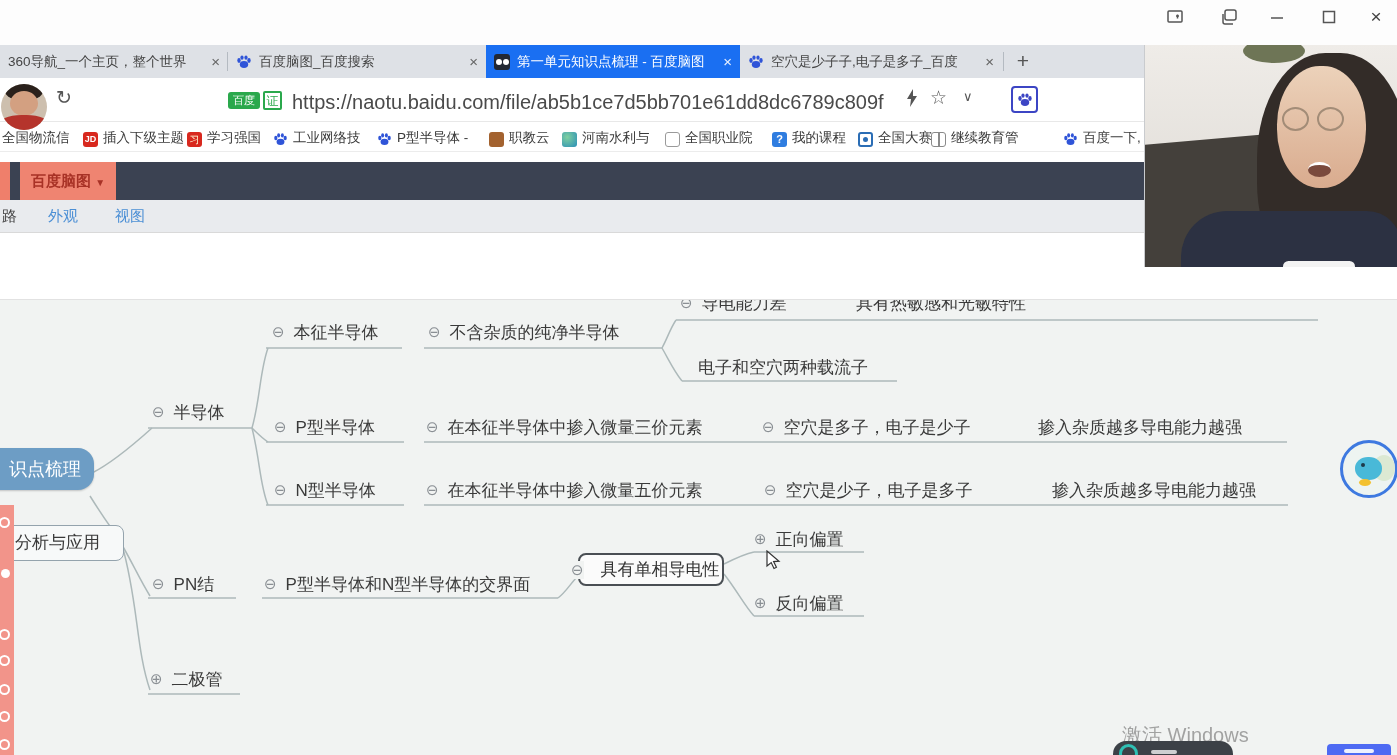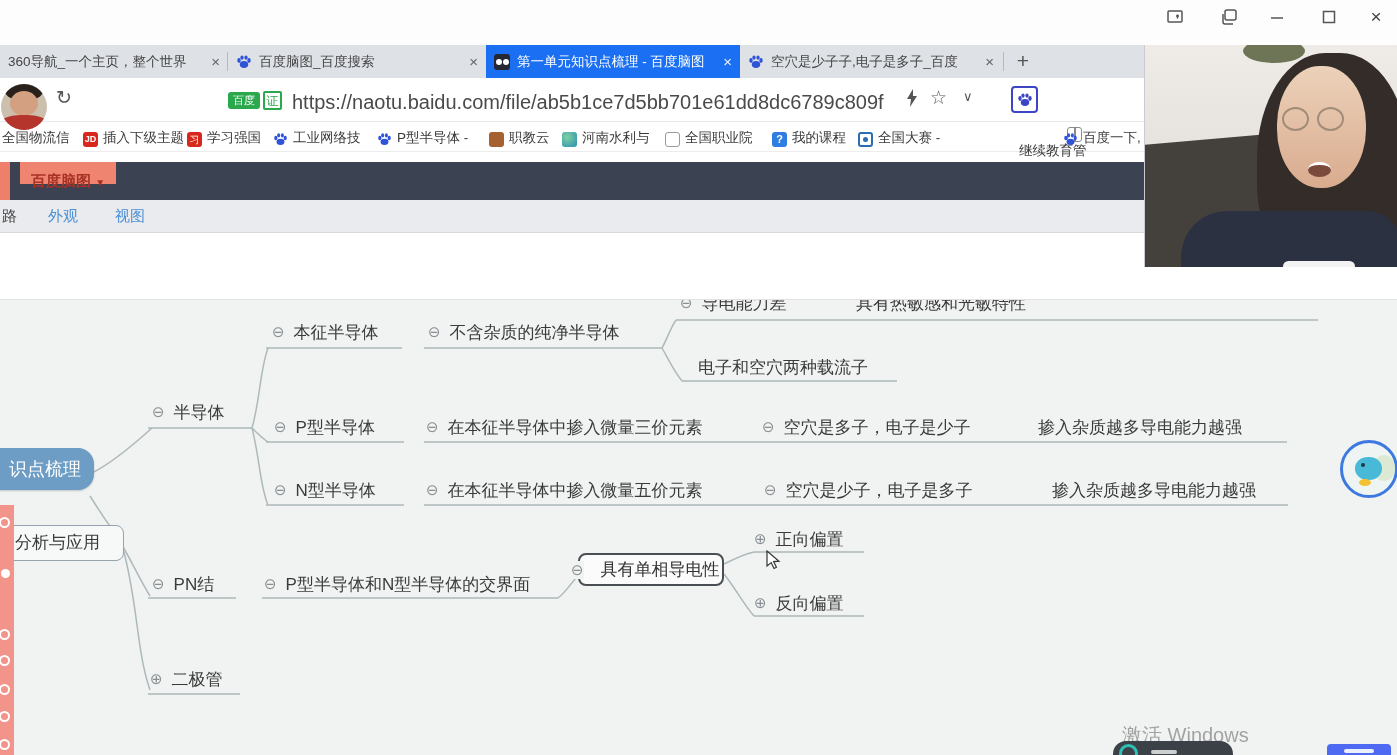--- a/index.html
+++ b/index.html
@@ -55,21 +55,21 @@
   .ic-doc { background:#fff; border:1px solid #9a9a9a; border-radius:2px; }
   .ic-q { background:#2f7de0; color:#fff; font-weight:bold; font-size:11px; text-align:center; line-height:15px; }
   .ic-medal { background:#fff; border:2px solid #2a6db5; border-radius:50%; }
   .ic-medal:after { content:""; position:absolute; left:3px; top:3px; width:5px; height:5px; background:#2a6db5; border-radius:50%; }
   .ic-globe { background:#fff; border:1px solid #8a8a8a; border-radius:50%; }
   .ic-globe:after { content:""; position:absolute; left:6px; top:0; width:2px; height:13px; background:#8a8a8a; }
 
   
   #naotu-header { position:absolute; left:0; top:162px; width:1397px; height:38px; background:#3b4252; }
   #naotu-redstrip { position:absolute; left:0; top:162px; width:10px; height:38px; background:#ef7f6b; }
-  #naotu-logo { position:absolute; left:20px; top:162px; width:96px; height:22px; background:#ef8471; color:#a83226; font-size:15px; font-weight:bold; text-align:center; line-height:38px; }
+  #naotu-logo { position:absolute; left:20px; top:162px; width:96px; height:38px; background:#ef8471; color:#a83226; font-size:15px; font-weight:bold; text-align:center; line-height:38px; }
   #naotu-logo .dd { font-size:10px; }
   #save-status { position:absolute; left:136px; top:173px; font-size:13px; color:#c9ced6; }
   #doc-title { position:absolute; left:549px; top:172px; font-size:13.5px; color:#f2f4f7; letter-spacing:1px; }
 
   
   #naotu-menu { position:absolute; left:0; top:200px; width:1397px; height:33px; background:#e9ebee; border-bottom:1px solid #d9d9d9; }
   .menu-item { position:absolute; top:7px; font-size:15px; color:#4b8fd5; }
 
   
   #naotu-toolbar { position:absolute; left:0; top:233px; width:1397px; height:67px; background:#fff; border-bottom:1px solid #e2e2e2; }
@@ -285,21 +285,21 @@
         <span>全国职业院</span>
       </span>
     <span class="bm" style="left:772px;">
         <i class="bic ic-q">?</i>
         <span>我的课程</span>
       </span>
     <span class="bm" style="left:858px;">
         <i class="bic ic-medal"></i>
         <span>全国大赛 -</span>
       </span>
-    <span class="bm" style="left:1019px;flex-direction:column;">
+    <span class="bm" style="left:931px;">
         <i class="bic ic-globe"></i>
         <span>继续教育管</span>
       </span>
     <span class="bm" style="left:1063px;">
         <i class="bic"><svg width="15" height="15" viewBox="0 0 16 16">
             <g fill="#2f54d8">
               <ellipse cx="8" cy="10.5" rx="4.2" ry="3.4"></ellipse>
               <ellipse cx="3" cy="6.5" rx="1.7" ry="2.4"></ellipse>
               <ellipse cx="13" cy="6.5" rx="1.7" ry="2.4"></ellipse>
               <ellipse cx="6" cy="3.6" rx="1.6" ry="2.2"></ellipse>

